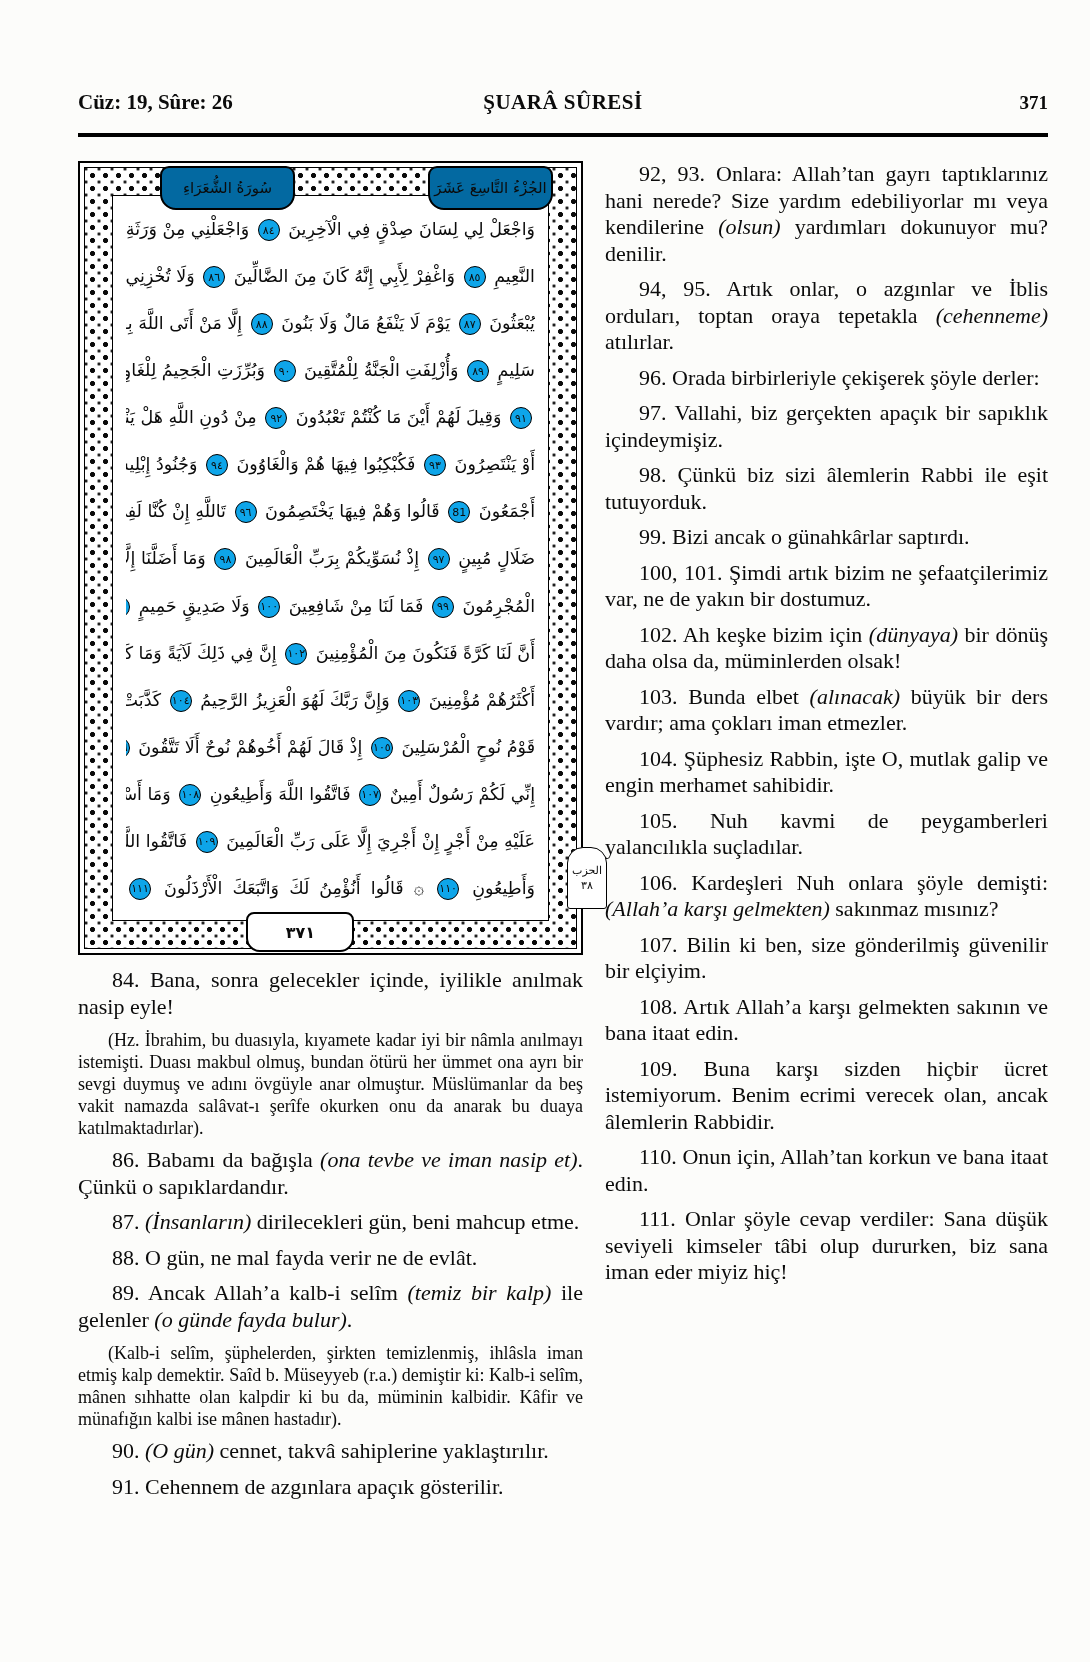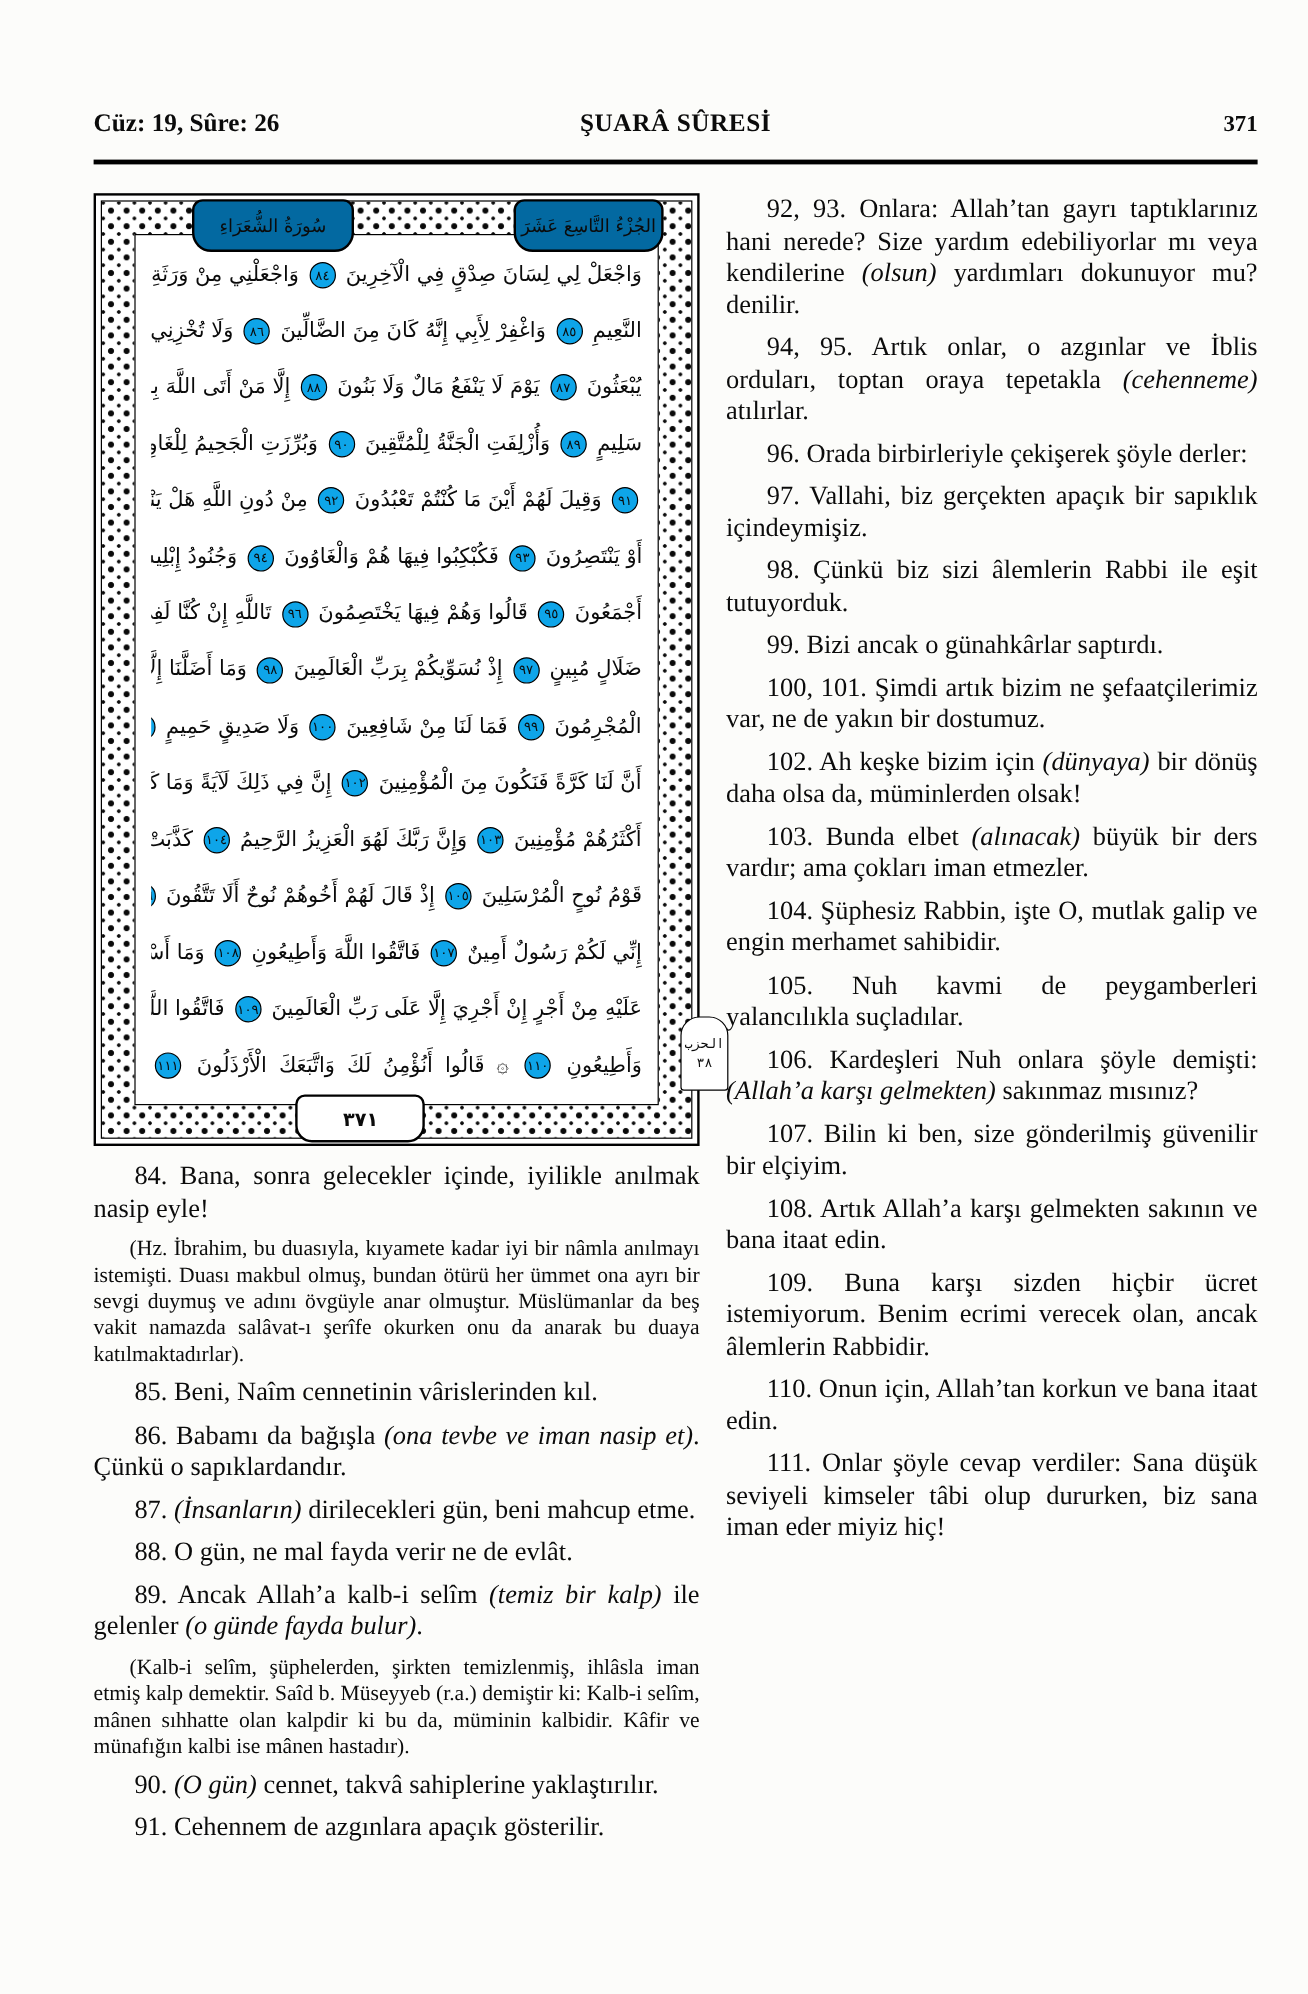--- a/index.html
+++ b/index.html
@@ -45,21 +45,21 @@
     padding:0 10px;z-index:2;white-space:nowrap;}
   .c-surah{left:80px;width:135px;}
   .c-juz{right:28px;width:125px;}
   .pnum{position:absolute;bottom:1px;left:44%;transform:translateX(-50%);
     width:108px;height:40px;box-sizing:border-box;background:#fff;border:2px solid #000;
     border-radius:8px 8px 14px 14px;display:flex;align-items:center;justify-content:center;
     font-family:"DejaVu Sans", sans-serif;font-weight:bold;font-size:16px;z-index:2;}
   .hizb{position:absolute;right:-26px;bottom:44px;width:40px;height:62px;box-sizing:border-box;
     background:#fff;border:1.5px solid #000;border-radius:16px 16px 3px 3px;
     display:flex;flex-direction:column;align-items:center;justify-content:center;gap:2px;
-    font-family:Liberation Mono, monospace;font-size:11px;z-index:3;}
+    font-family:Liberation Sans, sans-serif;font-size:11px;z-index:3;}
 
   
   .text-block .para{margin:0 0 9px;text-align:justify;}
   .para.verse{font-size:22px;line-height:26.5px;text-indent:34px;}
   .para.commentary{font-size:18px;line-height:22px;text-indent:30px;margin-bottom:8px;}
   .para em{font-style:italic;}
 </style>
 </head>
 <body>
 
@@ -79,41 +79,40 @@
         <div class="band"></div>
         <div class="cartouche c-surah">سُورَةُ الشُّعَرَاءِ</div>
         <div class="cartouche c-juz">الجُزْءُ التَّاسِعَ عَشَرَ</div>
         <div class="page-inner" dir="rtl">
             <div class="aline">وَاجْعَلْ لِي لِسَانَ صِدْقٍ فِي الْآخِرِينَ <span class="ayah">٨٤</span> وَاجْعَلْنِي مِنْ وَرَثَةِ جَنَّةِ</div>
             <div class="aline">النَّعِيمِ <span class="ayah">٨٥</span> وَاغْفِرْ لِأَبِي إِنَّهُ كَانَ مِنَ الضَّالِّينَ <span class="ayah">٨٦</span> وَلَا تُخْزِنِي يَوْمَ</div>
             <div class="aline">يُبْعَثُونَ <span class="ayah">٨٧</span> يَوْمَ لَا يَنْفَعُ مَالٌ وَلَا بَنُونَ <span class="ayah">٨٨</span> إِلَّا مَنْ أَتَى اللَّهَ بِقَلْبٍ</div>
             <div class="aline">سَلِيمٍ <span class="ayah">٨٩</span> وَأُزْلِفَتِ الْجَنَّةُ لِلْمُتَّقِينَ <span class="ayah">٩٠</span> وَبُرِّزَتِ الْجَحِيمُ لِلْغَاوِينَ</div>
             <div class="aline"><span class="ayah">٩١</span> وَقِيلَ لَهُمْ أَيْنَ مَا كُنْتُمْ تَعْبُدُونَ <span class="ayah">٩٢</span> مِنْ دُونِ اللَّهِ هَلْ يَنْصُرُونَكُمْ</div>
             <div class="aline">أَوْ يَنْتَصِرُونَ <span class="ayah">٩٣</span> فَكُبْكِبُوا فِيهَا هُمْ وَالْغَاوُونَ <span class="ayah">٩٤</span> وَجُنُودُ إِبْلِيسَ</div>
-            <div class="aline">أَجْمَعُونَ <span class="ayah">٩٥</span> قَالُوا وَهُمْ فِيهَا يَخْتَصِمُونَ <span class="ayah">٩٦</span> تَاللَّهِ إِنْ كُنَّا لَفِي</div>
+            <div class="aline">أَجْمَعُونَ <span class="ayah">81</span> قَالُوا وَهُمْ فِيهَا يَخْتَصِمُونَ <span class="ayah">٩٦</span> تَاللَّهِ إِنْ كُنَّا لَفِي</div>
             <div class="aline">ضَلَالٍ مُبِينٍ <span class="ayah">٩٧</span> إِذْ نُسَوِّيكُمْ بِرَبِّ الْعَالَمِينَ <span class="ayah">٩٨</span> وَمَا أَضَلَّنَا إِلَّا</div>
             <div class="aline">الْمُجْرِمُونَ <span class="ayah">٩٩</span> فَمَا لَنَا مِنْ شَافِعِينَ <span class="ayah">١٠٠</span> وَلَا صَدِيقٍ حَمِيمٍ <span class="ayah">١٠١</span> فَلَوْ</div>
             <div class="aline">أَنَّ لَنَا كَرَّةً فَنَكُونَ مِنَ الْمُؤْمِنِينَ <span class="ayah">١٠٢</span> إِنَّ فِي ذَلِكَ لَآيَةً وَمَا كَانَ</div>
             <div class="aline">أَكْثَرُهُمْ مُؤْمِنِينَ <span class="ayah">١٠٣</span> وَإِنَّ رَبَّكَ لَهُوَ الْعَزِيزُ الرَّحِيمُ <span class="ayah">١٠٤</span> كَذَّبَتْ</div>
             <div class="aline">قَوْمُ نُوحٍ الْمُرْسَلِينَ <span class="ayah">١٠٥</span> إِذْ قَالَ لَهُمْ أَخُوهُمْ نُوحٌ أَلَا تَتَّقُونَ <span class="ayah">١٠٦</span></div>
             <div class="aline">إِنِّي لَكُمْ رَسُولٌ أَمِينٌ <span class="ayah">١٠٧</span> فَاتَّقُوا اللَّهَ وَأَطِيعُونِ <span class="ayah">١٠٨</span> وَمَا أَسْأَلُكُمْ</div>
             <div class="aline">عَلَيْهِ مِنْ أَجْرٍ إِنْ أَجْرِيَ إِلَّا عَلَى رَبِّ الْعَالَمِينَ <span class="ayah">١٠٩</span> فَاتَّقُوا اللَّهَ</div>
             <div class="aline">وَأَطِيعُونِ <span class="ayah">١١٠</span> ۞ قَالُوا أَنُؤْمِنُ لَكَ وَاتَّبَعَكَ الْأَرْذَلُونَ <span class="ayah">١١١</span></div>
           </div>
         <div class="pnum">٣٧١</div>
         <div class="hizb">
           <span>الحزب</span>
           <span>٣٨</span>
         </div>
       </div>
 
       <div class="text-block">
           <p class="para verse"><span>84. Bana, sonra gelecekler içinde, iyilikle anılmak nasip eyle!</span></p>
           <p class="para commentary"><span>(Hz. İbrahim, bu duasıyla, kıyamete kadar iyi bir nâmla anılmayı istemişti. Duası makbul olmuş, bundan ötürü her ümmet ona ayrı bir sevgi duymuş ve adını övgüyle anar olmuştur. Müslümanlar da beş vakit namazda salâvat-ı şerîfe okurken onu da anarak bu duaya katılmaktadırlar).</span></p>
-          <p class="para verse"><span>85. Beni, Naîm cennetinin vârislerinden kıl.</span></p>
           <p class="para verse"><span>86. Babamı da bağışla </span><em>(ona tevbe ve iman nasip et)</em><span>. Çünkü o sapıklardandır.</span></p>
           <p class="para verse"><span>87. </span><em>(İnsanların)</em><span> dirilecekleri gün, beni mahcup etme.</span></p>
           <p class="para verse"><span>88. O gün, ne mal fayda verir ne de evlât.</span></p>
           <p class="para verse"><span>89. Ancak Allah’a kalb-i selîm </span><em>(temiz bir kalp)</em><span> ile gelenler </span><em>(o günde fayda bulur)</em><span>.</span></p>
           <p class="para commentary"><span>(Kalb-i selîm, şüphelerden, şirkten temizlenmiş, ihlâsla iman etmiş kalp demektir. Saîd b. Müseyyeb (r.a.) demiştir ki: Kalb-i selîm, mânen sıhhatte olan kalpdir ki bu da, müminin kalbidir. Kâfir ve münafığın kalbi ise mânen hastadır).</span></p>
           <p class="para verse"><span>90. </span><em>(O gün)</em><span> cennet, takvâ sahiplerine yaklaştırılır.</span></p>
           <p class="para verse"><span>91. Cehennem de azgınlara apaçık gösterilir.</span></p>
         </div>
     </div>
 

